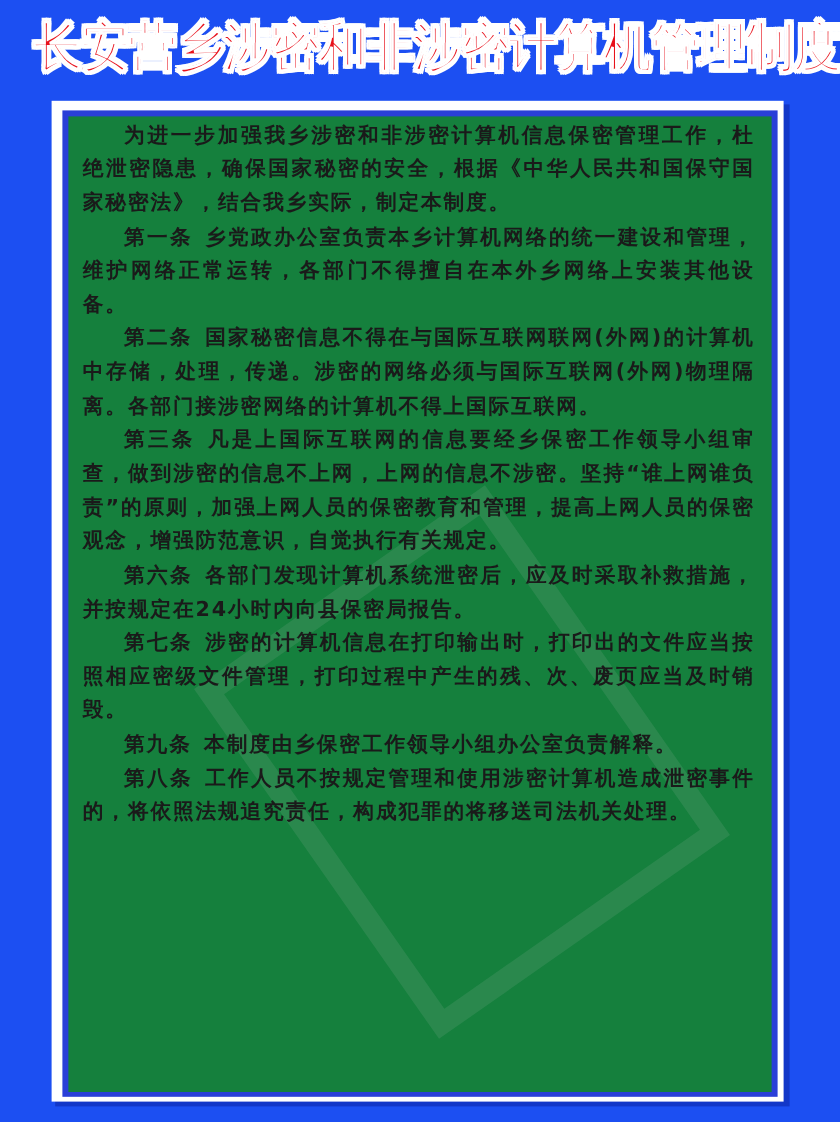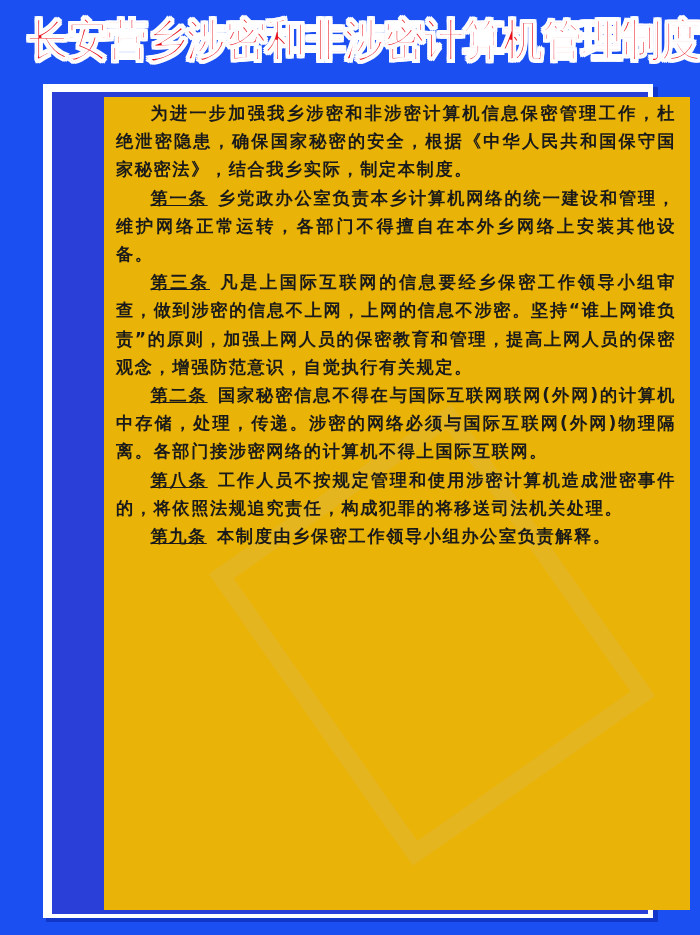--- a/index.html
+++ b/index.html
@@ -33,55 +33,56 @@
   .frame-outer {
     position: absolute; left: 43px; top: 84px; width: 610px; height: 834px;
     background: #ffffff;
   }
   .frame-line {
     position: absolute; left: 52px; top: 92px; width: 596px; height: 822px;
     background: #2a3fd8;
   }
   .panel {
     position: absolute; left: 57px; top: 97px; width: 586px; height: 813px;
-    background: #eab308;
+    background: #15803d;
     overflow: hidden;
-    margin-left: 47px;
   }
   .watermark {
     position: absolute; left: 180px; top: 360px; width: 260px; height: 320px;
     border: 18px solid rgba(200,200,200,0.12);
     transform: rotate(-35deg);
     pointer-events: none;
   }
   .content {
     position: absolute; left: 12px; top: 2px; width: 560px;
     font-family: "DejaVu Sans", sans-serif;
     font-weight: bold;
     font-size: 17.2px;
     line-height: 28.2px;
     color: #1a1a1a;
     letter-spacing: 1.6px;
   }
   .para { margin: 0; text-indent: 2em; text-align: justify; text-align-last: left; }
-  .para .label { margin-right: 0.6em; text-decoration: underline; }
+  .para .label { margin-right: 0.6em; }
 </style>
 </head>
 <body>
 
 <div class="title">长安营乡涉密和非涉密计算机管理制度</div>
 
 <div class="frame-shadow"></div>
 <div class="frame-outer"></div>
 <div class="frame-line"></div>
 
 <div class="panel">
   <div class="watermark"></div>
   <div class="content">
     <p class="para">为进一步加强我乡涉密和非涉密计算机信息保密管理工作，杜绝泄密隐患，确保国家秘密的安全，根据《中华人民共和国保守国家秘密法》，结合我乡实际，制定本制度。</p>
 
     <p class="para"><span class="label">第一条</span><span>乡党政办公室负责本乡计算机网络的统一建设和管理，维护网络正常运转，各部门不得擅自在本外乡网络上安装其他设备。</span></p>
+    <p class="para"><span class="label">第二条</span><span>国家秘密信息不得在与国际互联网联网(外网)的计算机中存储，处理，传递。涉密的网络必须与国际互联网(外网)物理隔离。各部门接涉密网络的计算机不得上国际互联网。</span></p>
     <p class="para"><span class="label">第三条</span><span>凡是上国际互联网的信息要经乡保密工作领导小组审查，做到涉密的信息不上网，上网的信息不涉密。坚持“谁上网谁负责”的原则，加强上网人员的保密教育和管理，提高上网人员的保密观念，增强防范意识，自觉执行有关规定。</span></p>
-    <p class="para"><span class="label">第二条</span><span>国家秘密信息不得在与国际互联网联网(外网)的计算机中存储，处理，传递。涉密的网络必须与国际互联网(外网)物理隔离。各部门接涉密网络的计算机不得上国际互联网。</span></p>
+    <p class="para"><span class="label">第六条</span><span>各部门发现计算机系统泄密后，应及时采取补救措施，并按规定在24小时内向县保密局报告。</span></p>
+    <p class="para"><span class="label">第七条</span><span>涉密的计算机信息在打印输出时，打印出的文件应当按照相应密级文件管理，打印过程中产生的残、次、废页应当及时销毁。</span></p>
+    <p class="para"><span class="label">第九条</span><span>本制度由乡保密工作领导小组办公室负责解释。</span></p>
     <p class="para"><span class="label">第八条</span><span>工作人员不按规定管理和使用涉密计算机造成泄密事件的，将依照法规追究责任，构成犯罪的将移送司法机关处理。</span></p>
-    <p class="para"><span class="label">第九条</span><span>本制度由乡保密工作领导小组办公室负责解释。</span></p>
   </div>
 </div>
 
 </body></html>

